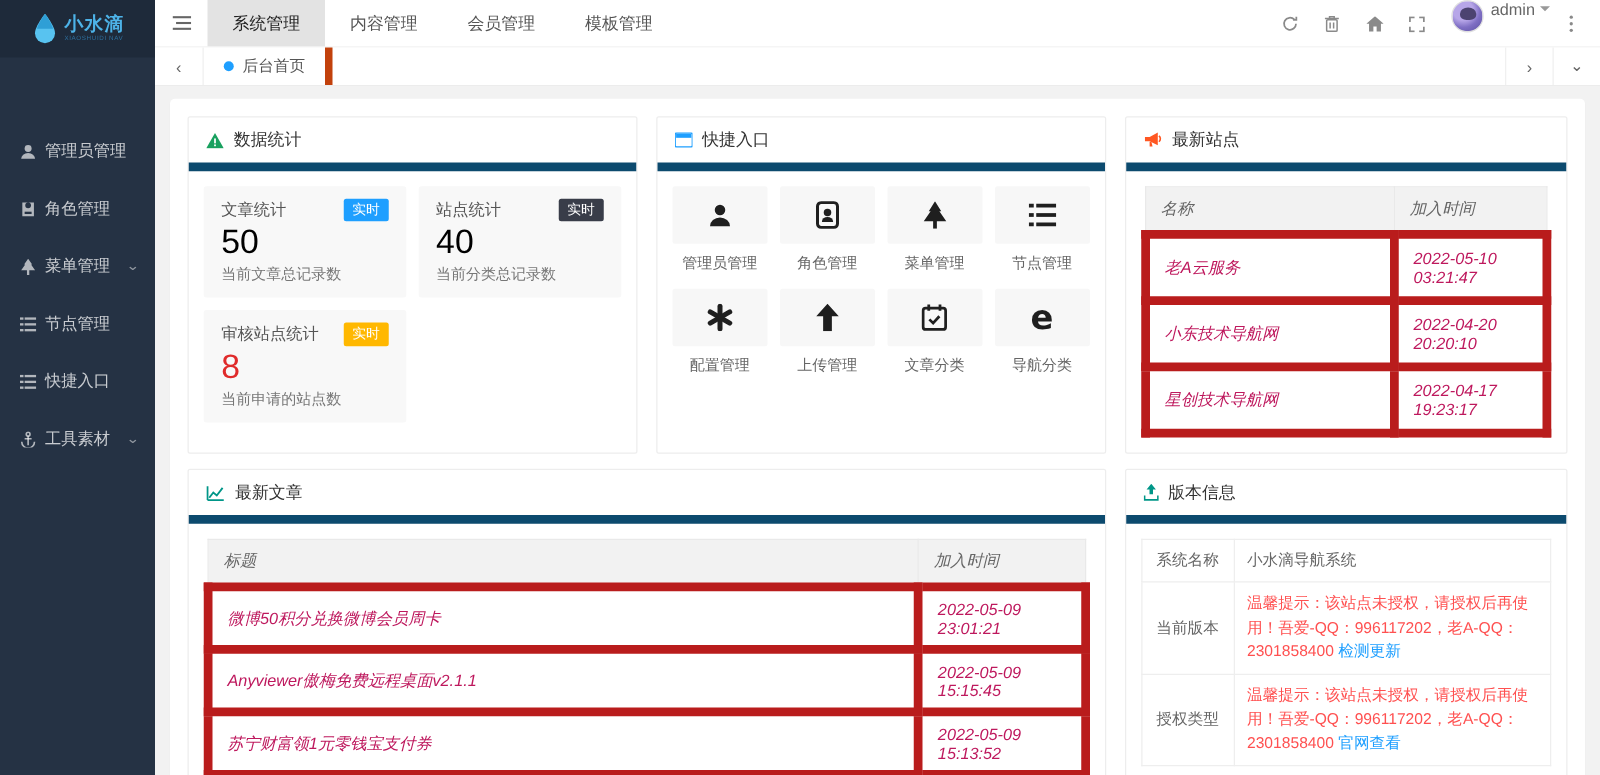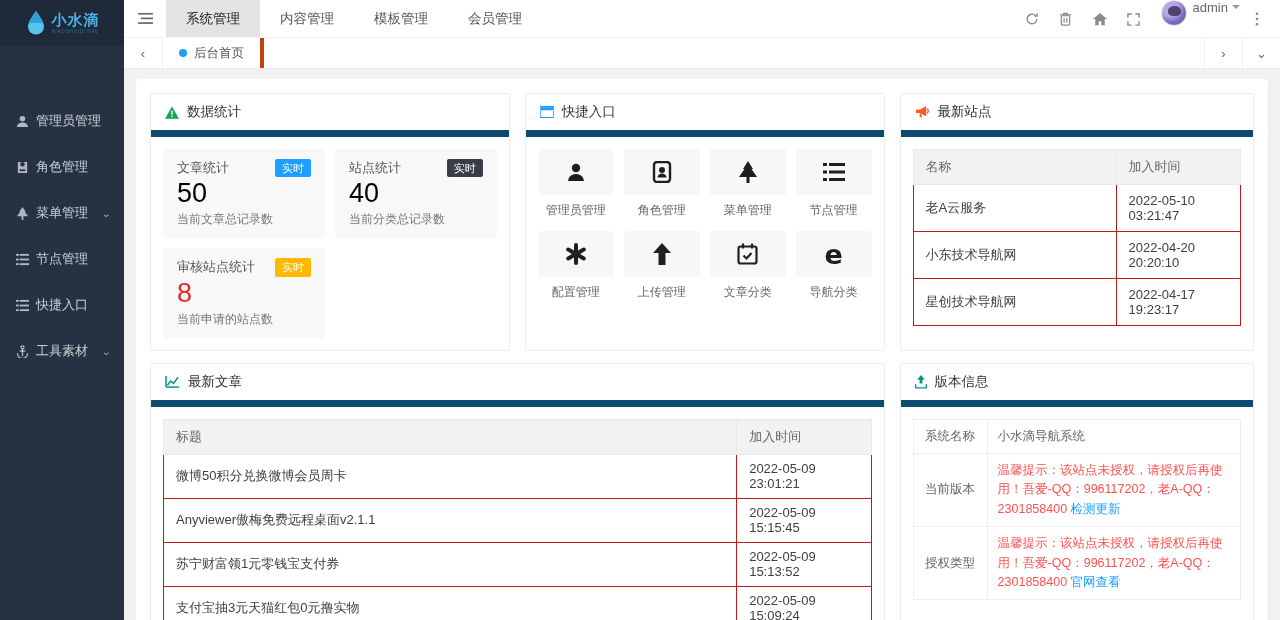--- a/index.html
+++ b/index.html
@@ -30,21 +30,21 @@
   .top-actions { display:flex; align-items:flex-start; padding-right:6px; }
   .t-icon { width:34px; height:38px; display:flex; align-items:center; justify-content:center; color:#8a8a8a; cursor:pointer; }
   .avatar { width:26px; height:26px; border-radius:50%; margin:0 6px 0 10px; background:radial-gradient(circle at 35% 30%, #b7a6e8 0 35%, #7f6fc4 60%, #5a4fa0 100%); border:1px solid #e0e0e0; position:relative; overflow:hidden; cursor:pointer; }
   .avatar:after { content:""; position:absolute; left:6px; top:5px; width:13px; height:10px; border-radius:50% 50% 40% 40%; background:#4c4370; }
   .admin-name { color:#666; font-size:13px; cursor:pointer; display:flex; align-items:center; gap:4px; }
   .caret-down { width:0; height:0; border:4px solid transparent; border-top-color:#999; margin-top:3px; }
 
   
   .tabbar { height:31px; background:#fff; display:flex; align-items:stretch; border-bottom:1px solid #ececec; }
   .tab-arrow { width:38px; display:flex; align-items:center; justify-content:center; color:#666; cursor:pointer; font-size:13px; }
-  .page-tab { display:flex; align-items:center; gap:7px; padding:0 16px; border-left:1px solid #f0f0f0; border-right:4px solid #c2410c; font-size:12.5px; color:#555; cursor:pointer; }
+  .page-tab { display:flex; align-items:center; gap:7px; padding:0 16px; border-left:1px solid #f0f0f0; border-right:6px solid #c2410c; font-size:12.5px; color:#555; cursor:pointer; }
   .dot { width:8px; height:8px; border-radius:50%; background:#1e9fff; }
   .tab-spacer { flex:1; }
   .tabbar .right { border-left:1px solid #f0f0f0; }
 
   
   .content { flex:1; background:#f2f2f2; padding:10px 12px; overflow:hidden; }
   .wrapper { background:#fff; border-radius:4px; padding:14px; box-shadow:0 1px 2px rgba(0,0,0,.03); }
   .grid { display:grid; grid-template-columns:1fr 1fr 0.985fr; gap:12px 15px; }
 
   .panel { border:1px solid #ededed; border-radius:2px; background:#fff; }
@@ -65,23 +65,23 @@
   .stat-caption { font-size:12px; color:#777; margin-top:2px; }
 
   
   .quick-grid { display:grid; grid-template-columns:repeat(4,1fr); gap:12px 10px; }
   .quick-item { text-align:center; cursor:pointer; }
   .quick-box { background:#f7f7f7; height:46px; display:flex; align-items:center; justify-content:center; color:#1f1f1f; border-radius:2px; }
   .quick-label { font-size:12px; color:#666; margin-top:7px; }
   .e-glyph { font-size:27px; font-weight:bold; color:#1f1f1f; line-height:1; font-family:"DejaVu Sans",sans-serif; }
 
   
-  .tbl { width:100%; border-collapse:collapse; font-size:13px; }
+  .tbl { width:100%; border-collapse:collapse; font-size:13px;font-style:italic; }
   .tbl th { background:#f2f2f2; color:#666; font-weight:400; text-align:left; padding:8px 12px; border:1px solid #e9e9e9; }
-  .tbl td { color:#404040; padding:8px 12px; border:1px solid #b91c1c; background:#fff; }
+  .tbl td { color:#be185d; padding:8px 12px; border:7px solid #b91c1c; background:#fff; }
   .tbl.compact td { padding:6.5px 12px; }
   .col-time { width:38%; }
   .col-time-wide { width:19%; white-space:nowrap; }
 
   
   .vt { width:100%; border-collapse:collapse; font-size:12.5px; }
   .vt td { border:1px solid #eee; padding:7px 10px; line-height:1.55; }
   .vt .vlabel { width:74px; text-align:center; color:#666; white-space:nowrap; }
   .warn { color:#ff5050; }
   .link { color:#1e9fff; cursor:pointer; text-decoration:none; }
@@ -181,22 +181,22 @@
       <div class="hamburger">
         <svg width="15" height="13" viewBox="0 0 16 14" fill="currentColor">
             <rect x="0" y="1" width="16" height="1.8"></rect>
             <rect x="3" y="6" width="13" height="1.8"></rect>
             <rect x="0" y="11" width="16" height="1.8"></rect>
           </svg>
       </div>
       <div class="nav-tabs">
         <div class="nav-tab active">系统管理</div>
         <div class="nav-tab">内容管理</div>
+        <div class="nav-tab">会员管理</div>
         <div class="nav-tab">模板管理</div>
-        <div class="nav-tab">会员管理</div>
       </div>
       <div class="top-spacer"></div>
       <div class="top-actions">
         <div class="t-icon">
           <svg width="14" height="14" viewBox="0 0 16 16" fill="none" stroke="currentColor" stroke-width="1.6">
               <path d="M13.5 8 a5.5 5.5 0 1 1 -1.6 -3.9"></path>
               <path d="M13.8 1.5 v3 h-3" fill="none"></path>
             </svg>
         </div>
         <div class="t-icon">

